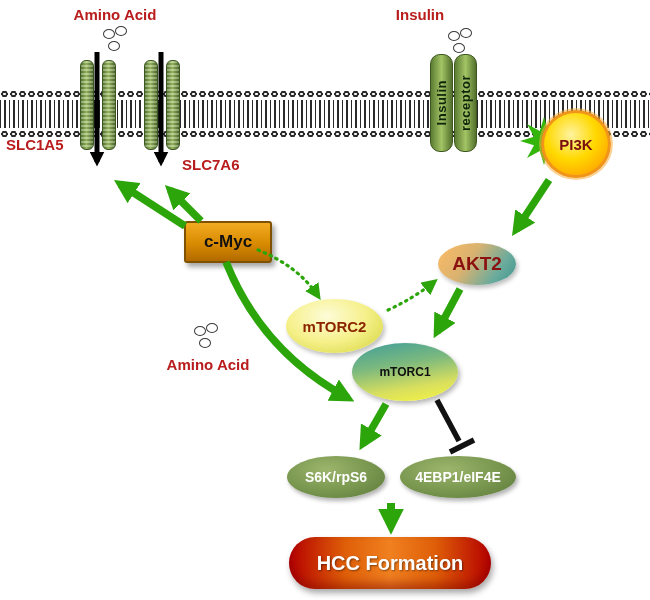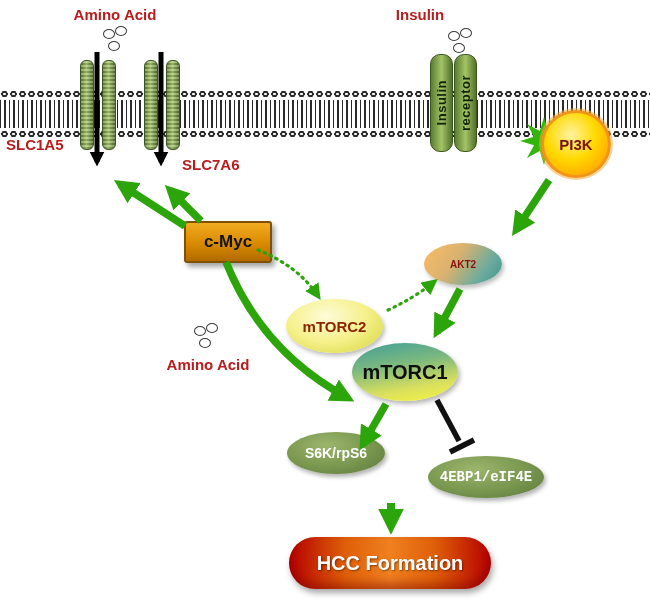--- a/index.html
+++ b/index.html
@@ -46,41 +46,41 @@
     left:172px;top:221px;width:84px;height:38px;font-size:17px;color:#111;
     background:linear-gradient(180deg,#f2ab22 0%,#d88a00 55%,#b26a00 100%);
     border:2px solid #7e5200;border-radius:3px;box-shadow:3px 4px 5px rgba(0,0,0,.35);margin-left:12px;
   }
   #pi3k{
     left:541px;top:110px;width:64px;height:62px;border-radius:50%;font-size:15px;color:#7b0f0f;
     background:radial-gradient(circle at 42% 35%, #fff3a0 0%, #ffd900 45%, #ffb400 72%, #ef8a00 100%);
     border:3px solid #f0941c;box-shadow:0 0 0 2px rgba(244,176,64,.55);
   }
   #akt2{
-    left:424px;top:243px;width:78px;height:42px;font-size:10px;color:#8b1111;
+    left:438px;top:243px;width:78px;height:42px;font-size:19px;color:#8b1111;
     background:linear-gradient(125deg,#f4b967 10%,#d9b270 40%,#6aab9d 75%,#3f948c 100%);
     box-shadow:2px 3px 4px rgba(0,0,0,.25);
   }
   #mtorc2{
     left:286px;top:299px;width:97px;height:54px;font-size:15px;color:#8b2500;
     background:radial-gradient(ellipse at 42% 32%, #fdfcd8 0%, #f6f08a 50%, #dedd54 82%, #c9cf3f 100%);
     box-shadow:2px 3px 4px rgba(0,0,0,.25);
   }
   #mtorc1{
-    left:352px;top:343px;width:106px;height:58px;font-size:20px;color:#101010;
+    left:352px;top:343px;width:106px;height:58px;font-size:12px;color:#101010;
     background:linear-gradient(170deg,#3f9e9a 0%,#7cb97e 38%,#d8df5e 72%,#f7f53f 100%);
     box-shadow:2px 3px 5px rgba(0,0,0,.3);
   }
   .outcome{
     color:#ffffff;font-size:14px;
     background:radial-gradient(ellipse at 40% 32%, #9cb56c 0%, #78964e 55%, #5b783a 100%);
     box-shadow:2px 3px 4px rgba(0,0,0,.3);
   }
-  #s6k{left:287px;top:432px;width:98px;height:42px;}
-  #ebp4{left:428px;top:456px;width:116px;height:42px;font-family:Liberation Mono, monospace;}
+  #s6k{left:287px;top:456px;width:98px;height:42px;}
+  #ebp4{left:400px;top:456px;width:116px;height:42px;}
   #hcc{
     left:289px;top:537px;width:202px;height:52px;border-radius:26px;
     color:#ffffff;font-size:20px;text-shadow:1px 1px 2px rgba(0,0,0,.45);
     background:linear-gradient(90deg,#b50000 0%,#df5f08 28%,#f08020 50%,#df5f08 72%,#b50000 100%);
     box-shadow:inset 0 -6px 10px rgba(120,0,0,.45), 2px 4px 6px rgba(0,0,0,.35);
   }
   svg.layer{position:absolute;left:0;top:0;z-index:3;pointer-events:none;}
   svg.under{z-index:1;}
 </style>
 </head>

